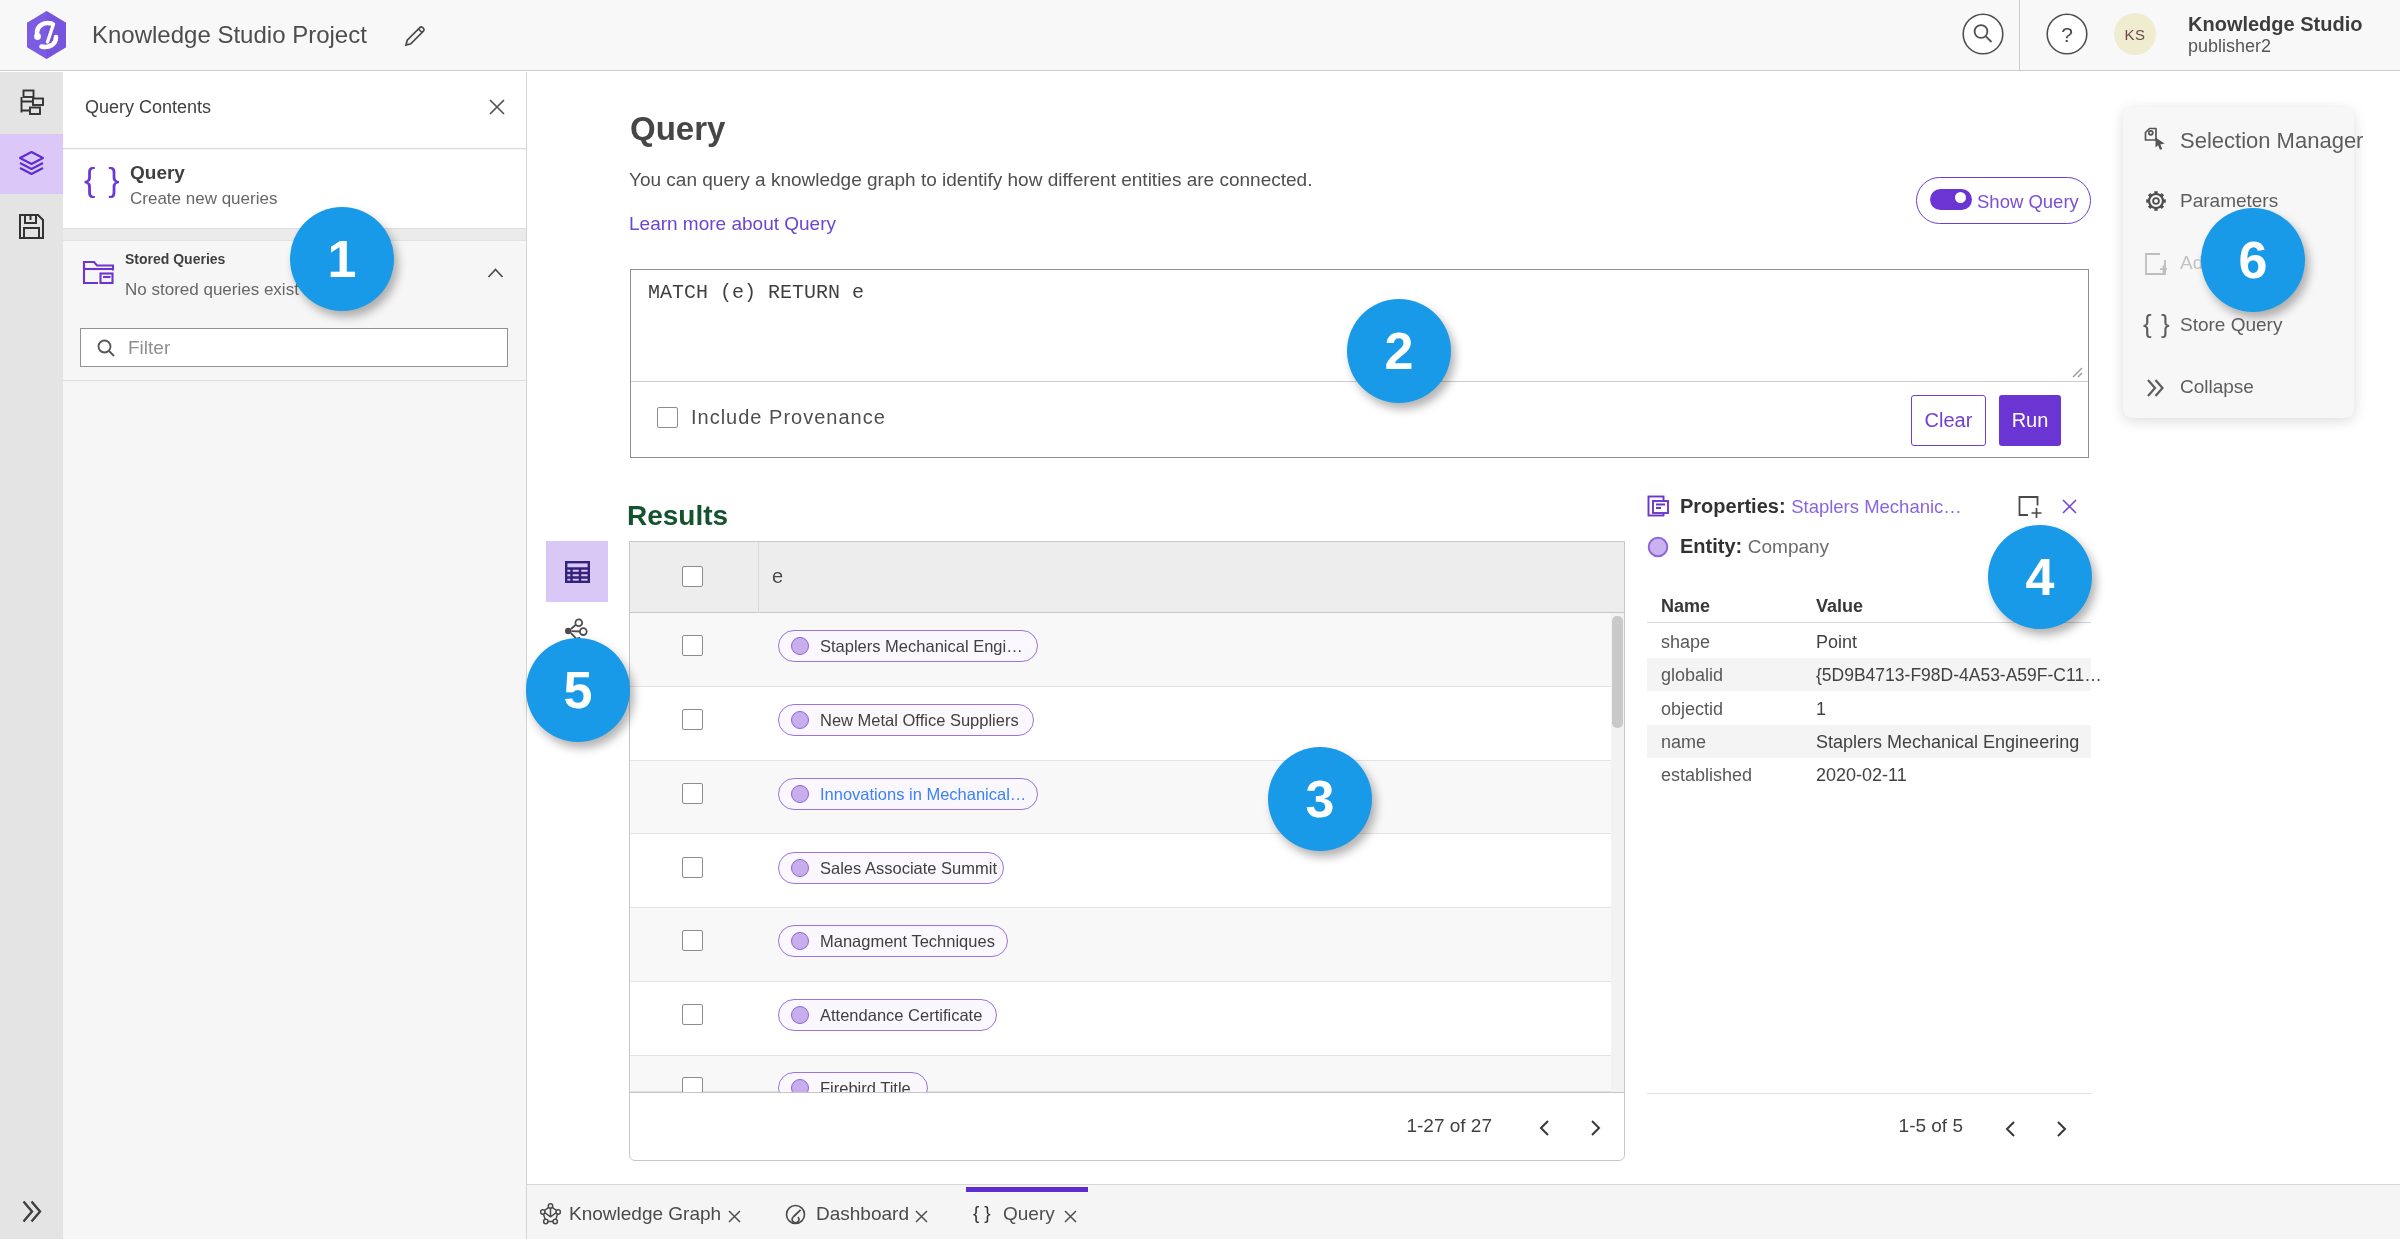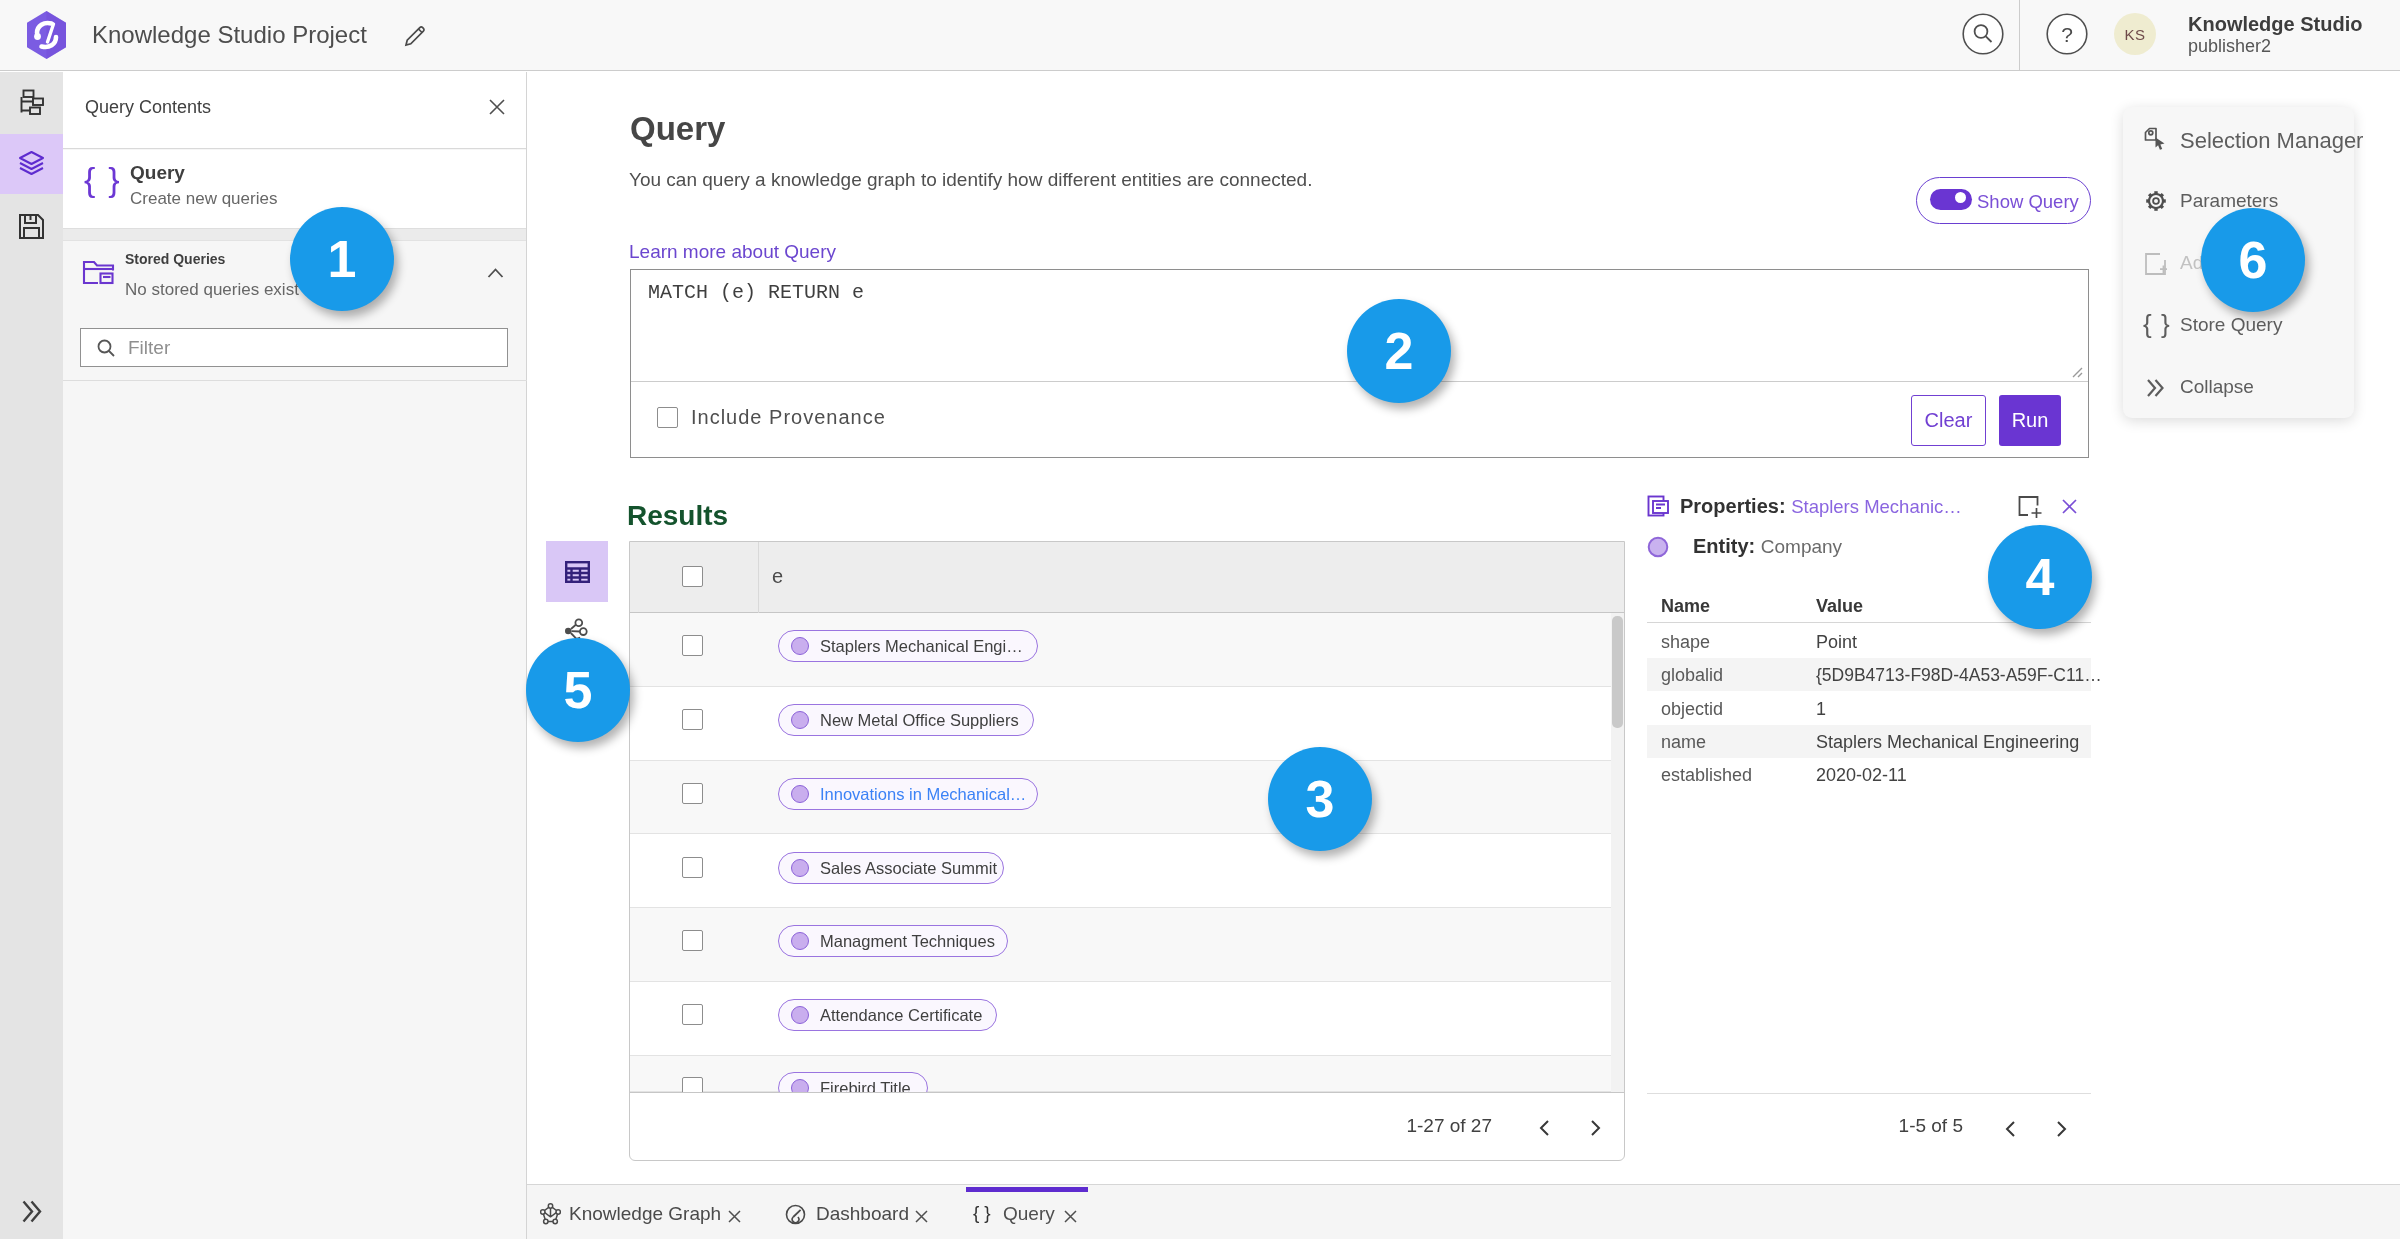--- a/index.html
+++ b/index.html
@@ -115,21 +115,21 @@
 <svg width="20" height="20" viewBox="0 0 20 20">
       <circle cx="8.5" cy="8.5" r="6" fill="none" stroke="#565656" stroke-width="1.8"></circle>
       <path d="M13 13 L18 18" stroke="#565656" stroke-width="1.8"></path>
     </svg>
 </div>
 <div class="abs" style="left:128px;top:337px;font-size:19px;color:#8f8f8f;">Filter</div>
 <div class="abs" style="left:63px;top:380px;width:464px;height:1px;background:#dddddd;"></div>
 
 <div class="abs" style="left:630px;top:110px;font-size:33px;font-weight:bold;color:#464646;">Query</div>
 <div class="abs" style="left:629px;top:169px;font-size:19px;color:#4f4f4f;">You can query a knowledge graph to identify how different entities are connected.</div>
-<div class="abs" style="left:629px;top:213px;font-size:19px;color:#6b46cf;margin-top:28px;">Learn more about Query</div>
+<div class="abs" style="left:629px;top:213px;font-size:19px;color:#6b46cf;">Learn more about Query</div>
 
 <div class="abs" style="left:1916px;top:177px;width:175px;height:47px;border:1.5px solid #6a3fd1;border-radius:24px;background:#fff;"></div>
 <div class="abs" style="left:1930px;top:189px;width:42px;height:21px;border-radius:11px;background:#6a35d2;"></div>
 <div class="abs" style="left:1953px;top:190px;width:15px;height:15px;border-radius:50%;background:#ffffff;border:2px solid #6a35d2;"></div>
 <div class="abs" style="left:1977px;top:191px;font-size:18.5px;color:#7a4fd6;">Show Query</div>
 
 <div class="abs" style="left:630px;top:269px;width:1459px;height:189px;background:#fff;border:1px solid #8e8e8e;"></div>
 <div class="abs" style="left:631px;top:381px;width:1457px;height:1px;background:#cccccc;"></div>
 <div class="abs" style="left:648px;top:281px;font-family:'Liberation Mono',monospace;font-size:20px;color:#3f3f3f;">MATCH (e) RETURN e</div>
 <div class="abs" style="left:2072px;top:367px;">
@@ -236,21 +236,21 @@
 <div class="abs" style="left:2061px;top:498px;">
 <svg width="17" height="17" viewBox="0 0 17 17">
       <path d="M2 2 L15 15 M15 2 L2 15" stroke="#7a4fd6" stroke-width="1.7"></path>
     </svg>
 </div>
 <div class="abs" style="left:1647px;top:536px;">
 <svg width="22" height="22" viewBox="0 0 22 22">
       <circle cx="11" cy="11" r="9.3" fill="#c9b2ef" stroke="#8f66d9" stroke-width="2"></circle>
     </svg>
 </div>
-<div class="abs" style="left:1680px;top:535px;font-size:20px;color:#323232;margin-left:13px;"><b>Entity:</b> <span style="color:#6b6b6b;font-size:19px;">Company</span></div>
+<div class="abs" style="left:1680px;top:535px;font-size:20px;color:#323232;"><b>Entity:</b> <span style="color:#6b6b6b;font-size:19px;">Company</span></div>
 
 <div class="abs" style="left:1661px;top:596px;font-size:18px;font-weight:bold;color:#383838;">Name</div>
 <div class="abs" style="left:1816px;top:596px;font-size:18px;font-weight:bold;color:#383838;">Value</div>
 <div class="abs" style="left:1647px;top:622px;width:444px;height:1px;background:#d6d6d6;"></div>
 <div class="abs" style="left:1647px;top:658px;width:444px;height:33px;background:#f4f4f4;"></div>
 <div class="abs" style="left:1647px;top:725px;width:444px;height:33px;background:#f4f4f4;"></div>
 <div id="props">
     <div class="abs" style="left:1661px;top:632px;font-size:18px;color:#595959;">shape</div>
     <div class="abs" style="left:1816px;top:632px;font-size:18px;color:#424242;white-space:nowrap;">Point</div>
     <div class="abs" style="left:1661px;top:665.3px;font-size:18px;color:#595959;">globalid</div>

